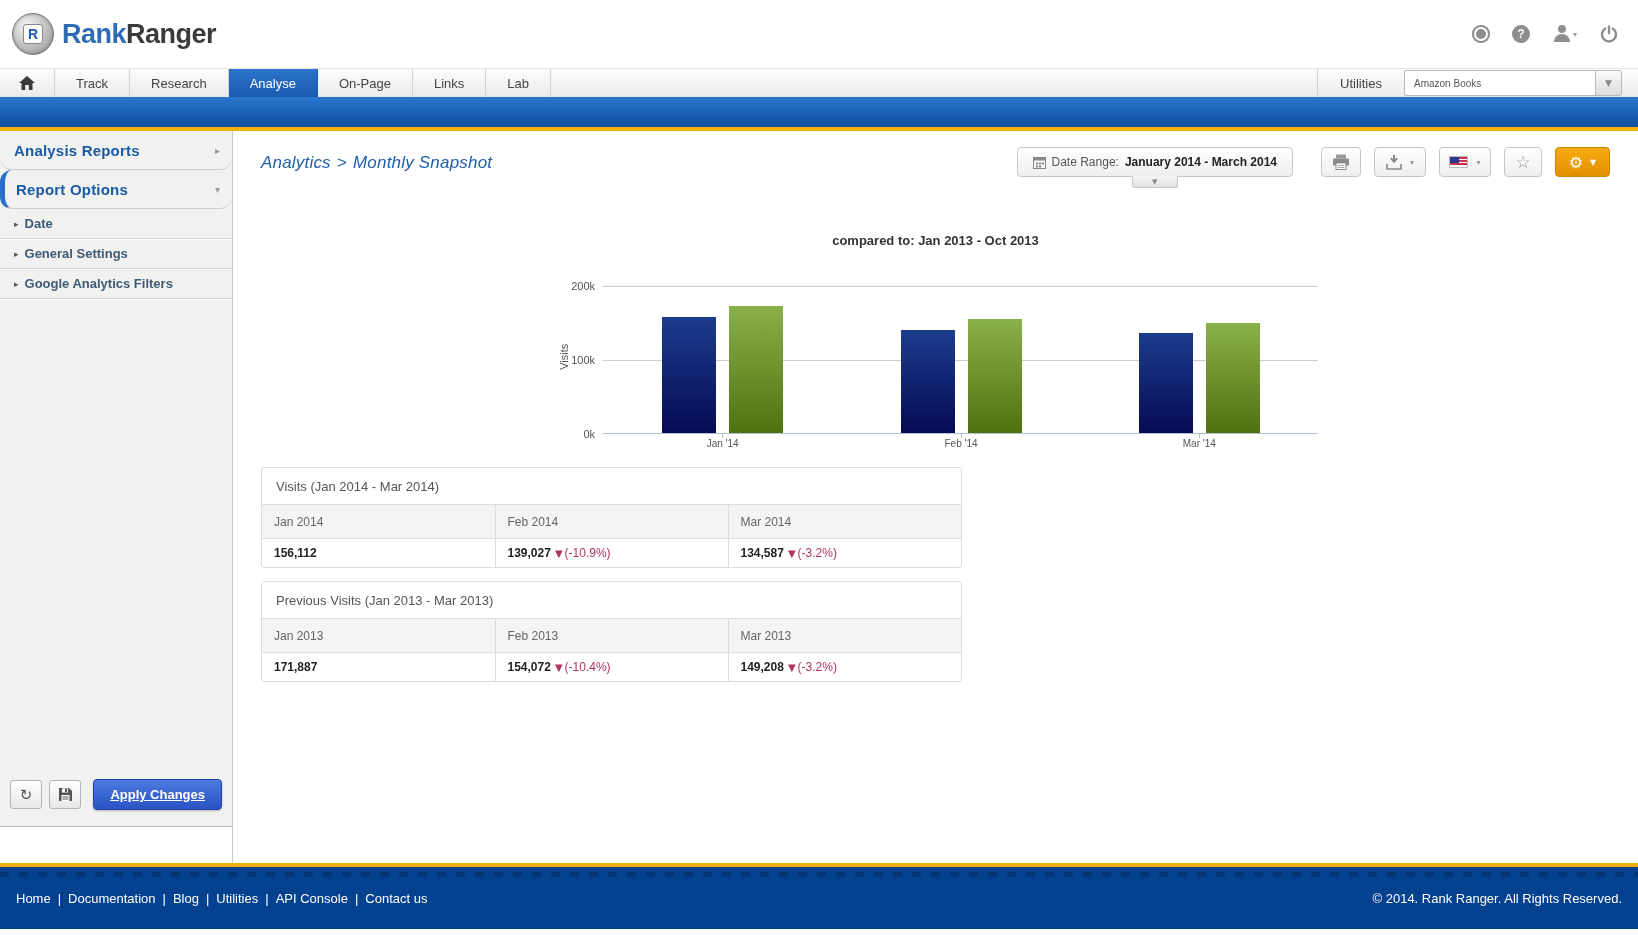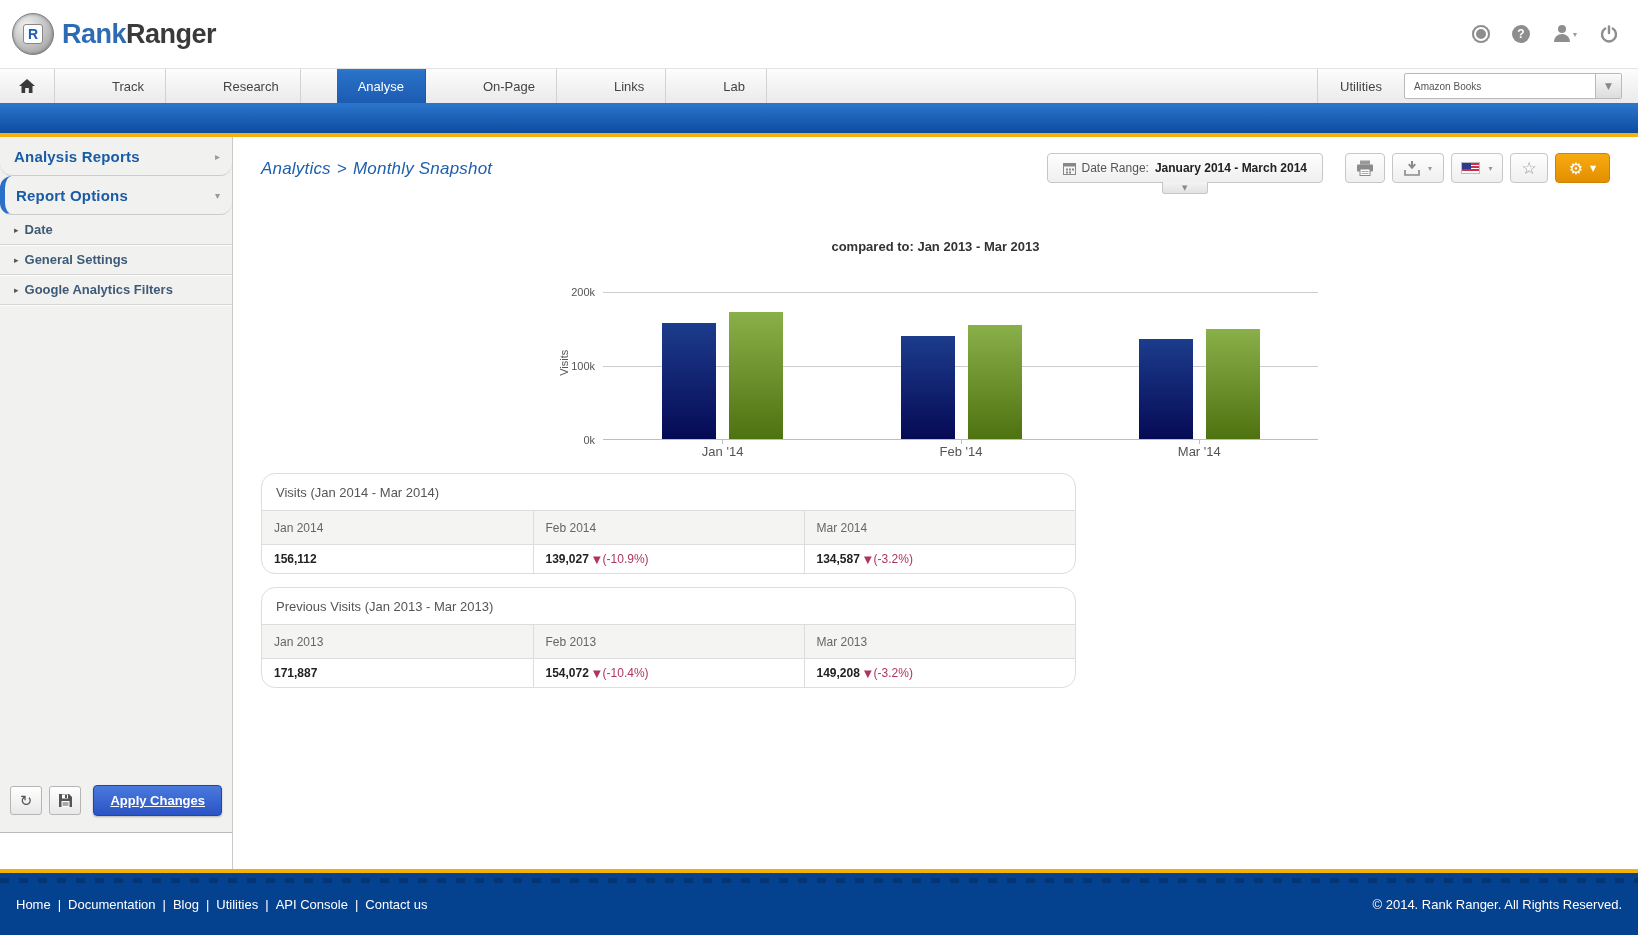--- a/index.html
+++ b/index.html
@@ -17,21 +17,21 @@
   .hdr-icons { display:flex; align-items:center; gap:18px; }
   .hicon { width:22px; height:22px; display:flex; align-items:center; justify-content:center; cursor:pointer; color:#8e8e8e; position:relative; }
   .donut { width:18px; height:18px; border-radius:50%; background:#8e8e8e; box-shadow:inset 0 0 0 2px #8e8e8e, inset 0 0 0 4px #fff, inset 0 0 0 9px #8e8e8e; }
   .qcircle { width:18px; height:18px; border-radius:50%; background:#8e8e8e; color:#fff; font-weight:bold; font-size:12px; display:flex; align-items:center; justify-content:center; }
   .person { position:relative; width:18px; height:18px; }
   .person .p-head { position:absolute; top:0; left:5px; width:8px; height:8px; border-radius:50%; background:#8e8e8e; }
   .person .p-body { position:absolute; bottom:1px; left:1px; width:16px; height:8px; border-radius:8px 8px 0 0; background:#8e8e8e; }
   .mini-caret { font-size:8px; color:#9a9a9a; margin-left:2px; }
 
   
-  .nav { height:35px; background:linear-gradient(#fdfdfd,#eaeaea); border-top:1px solid #e3e3e3; display:flex; align-items:stretch;gap:36px; }
+  .nav { height:29px; background:linear-gradient(#fdfdfd,#eaeaea); border-top:1px solid #e3e3e3; display:flex; align-items:stretch; }
   .tab { display:flex; align-items:center; padding:0 21px; font-size:13px; color:#444; border-right:1px solid #d2d2d2; cursor:pointer; }
   .tab.home { padding:0 19px; }
   .tab.active { background:linear-gradient(#307ad2 0%, #2a71c8 8%, #1b5cb2 100%); color:#fff; border-right:1px solid #1b5cb2; }
   .nav-spacer { flex:1; }
   .nav-right { display:flex; align-items:center; border-left:1px solid #d2d2d2; padding:0 10px 0 0; }
   .shortcuts { font-size:13px; color:#444; padding:0 22px; cursor:pointer; }
   .profile-select { width:218px; height:26px; background:#fff; border:1px solid #b9b9b9; border-radius:2px; display:flex; align-items:center; justify-content:space-between; cursor:pointer; margin-right:6px; }
   .profile-select .val { font-size:10px; color:#555; padding-left:9px; }
   .profile-select .dd { width:26px; height:100%; border-left:1px solid #b9b9b9; background:linear-gradient(#fafafa,#dcdcdc); display:flex; align-items:center; justify-content:center; color:#888; font-size:9px; }
 
@@ -53,21 +53,21 @@
   .sb-fill { flex:1; }
   .sb-controls { padding:10px 10px 16px 10px; display:flex; align-items:center; }
   .mini-btn { width:32px; height:29px; background:linear-gradient(#fff,#e8e8e8); border:1px solid #b5b5b5; border-radius:3px; display:flex; align-items:center; justify-content:center; color:#555; cursor:pointer; margin-right:7px; font-size:15px; }
   .apply-btn { margin-left:auto; height:31px; padding:0 16px; background:linear-gradient(#4a7ade,#2a53c4); border:1px solid #2443a8; border-radius:4px; color:#fff; font-size:13px; font-weight:bold; cursor:pointer; box-shadow:0 1px 2px rgba(0,0,0,.25);text-decoration:underline; }
 
   
   .main { flex:1; padding:0 28px; position:relative; }
   .crumb-row { margin-top:16px; display:flex; align-items:flex-start; justify-content:space-between; }
   .breadcrumb { font-size:17px; color:#1e5fae; padding-top:6px; letter-spacing:0.2px;font-style:italic; }
   .breadcrumb .sep { padding:0 6px; }
-  .toolbar { display:flex; align-items:flex-start; gap:7px; }
+  .toolbar { display:flex; align-items:flex-start; gap:13px; }
   .tool-btn { height:30px; border:1px solid #c6c6c6; border-radius:4px; background:linear-gradient(#fefefe,#efefef); display:flex; align-items:center; justify-content:center; cursor:pointer; color:#777; }
   .daterange-wrap { position:relative; margin-right:15px; }
   .daterange { padding:0 15px; gap:6px; font-size:12px; color:#555; }
   .daterange b { color:#222; }
   .dr-tab { position:absolute; left:50%; transform:translateX(-50%); top:29px; width:46px; height:12px; background:linear-gradient(#f4f4f4,#e2e2e2); border:1px solid #c6c6c6; border-top:none; border-radius:0 0 3px 3px; display:flex; align-items:center; justify-content:center; font-size:7px; color:#888; cursor:pointer; }
   .w40 { width:40px; } .w52 { width:52px; gap:6px; } .w38 { width:38px; }
   .flag { width:19px; height:12px; border:1px solid #bbb; background:repeating-linear-gradient(#c9304a 0 1.6px, #fff 1.6px 3.2px); position:relative; }
   .flag::after { content:''; position:absolute; top:0; left:0; width:9px; height:6px; background:#2a3a8c; }
   .star { font-size:17px; color:#999; }
   .gear-btn { width:55px; background:linear-gradient(#f7ab10,#e38f00); border:1px solid #cf8200; gap:7px; }
@@ -82,27 +82,27 @@
   .plot { position:relative; margin-left:50px; width:715px; height:148px; }
   .gl { position:absolute; left:0; right:0; height:1px; background:#ccc; }
   .gl.g200 { top:0; } .gl.g100 { top:74px; }
   .axis { position:absolute; left:0; right:0; bottom:0; height:1px; background:#aec2d4; }
   .ytick { position:absolute; right:100%; margin-right:8px; font-size:11px; color:#555; white-space:nowrap; }
   .yt200 { top:-6px; } .yt100 { top:68px; } .yt0 { bottom:-6px; }
   .bar-group { position:absolute; bottom:1px; width:121px; display:flex; align-items:flex-end; gap:13px; }
   .bg0 { left:calc(16.66% - 60px); } .bg1 { left:calc(50% - 60px); } .bg2 { left:calc(83.33% - 60px); }
   .bar { width:54px; }
   .xrow { position:relative; margin-left:50px; width:715px; height:20px; }
-  .xlab { position:absolute; top:4px; width:121px; text-align:center; font-size:13px; color:#555; }
+  .xlab { position:absolute; top:4px; width:121px; text-align:center; font-size:10px; color:#555; }
   .xtick { position:absolute; top:0; width:1px; height:4px; background:#aec2d4; }
   .xl0 { left:calc(16.66% - 60px); } .xl1 { left:calc(50% - 60px); } .xl2 { left:calc(83.33% - 60px); }
   .xt0 { left:16.66%; } .xt1 { left:50%; } .xt2 { left:83.33%; }
 
   
-  .table-card { width:815px; border:1px solid #ddd; border-radius:14px; margin-top:13px; background:#fff; }
+  .table-card { width:701px; border:1px solid #ddd; border-radius:3px; margin-top:13px; background:#fff; }
   .table-card.first { margin-top:13px; }
   .tc-title { padding:11px 14px 10px 14px; font-size:13px; color:#555; border-bottom:1px solid #ddd; }
   .tc-table { width:100%; border-collapse:collapse; table-layout:fixed; }
   .tc-table th { background:#f4f4f3; color:#666; font-size:12px; font-weight:normal; text-align:left; padding:10px 12px 9px 12px; border-right:1px solid #ddd; border-bottom:1px solid #ddd; }
   .tc-table th:last-child, .tc-table td:last-child { border-right:none; }
   .tc-table td { padding:7px 12px; border-right:1px solid #ddd; font-size:12px; }
   .num { color:#222; font-weight:bold; }
   .tri { color:#b0355c; font-size:10px; padding:0 2px 0 4px; }
   .pct { color:#b0355c; font-size:12px; }
 
@@ -261,21 +261,21 @@
             <span class="star glyph">☆</span>
           </div>
         <div class="tool-btn gear-btn">
           <span class="g glyph">⚙</span>
           <span class="c glyph">▼</span>
         </div>
       </div>
     </div>
 
     <div class="chart-section">
-      <div class="chart-title">compared to: Jan 2013 - Mar 2013</div>
+      <div class="chart-title">compared to: Jan 2013 - Oct 2013</div>
       <div class="chart-wrap">
         <div class="ylab">Visits</div>
         <div class="plot">
           <div class="ytick yt200">200k</div>
           <div class="ytick yt100">100k</div>
           <div class="ytick yt0">0k</div>
           <div class="gl g200"></div>
           <div class="gl g100"></div>
           <div class="axis"></div>
           <div class="bar-group bg0">

